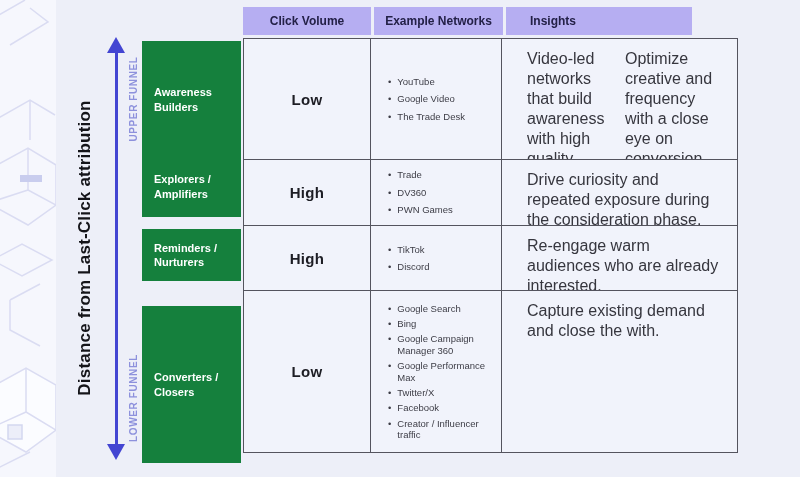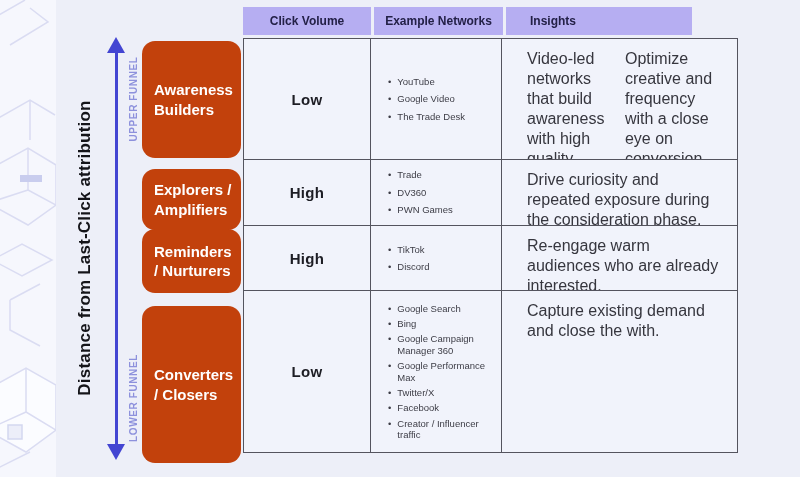--- a/index.html
+++ b/index.html
@@ -39,24 +39,24 @@
     transform:translate(-50%,-50%) rotate(-90deg);
     transform-origin:center;
     white-space:nowrap;
     font-size:10px;font-weight:bold;color:#8d91dc;letter-spacing:.6px;
   }
   .funnel-tag.upper{top:99px;}
   .funnel-tag.lower{top:398px;}
   
   .row-label{
     position:absolute;left:142px;width:99px;
-    background:#c2410c;color:#ffffff;
-    font-size:15px;font-weight:bold;line-height:1.3;
+    background:#15803d;color:#ffffff;
+    font-size:11px;font-weight:bold;line-height:1.3;
     display:flex;align-items:center;
-    box-sizing:border-box;padding-left:12px;padding-right:8px;border-radius:13px;
+    box-sizing:border-box;padding-left:12px;padding-right:8px;
   }
   
   .head-cell{
     position:absolute;top:7px;height:28px;
     background:#b6aef2;color:#232047;
     font-size:12px;font-weight:bold;
     display:flex;align-items:center;justify-content:center;
     box-sizing:border-box;
   }
   .head-cell.left-align{justify-content:flex-start;padding-left:24px;}
@@ -117,22 +117,22 @@
   </div>
 
   <div class="axis-label">Distance from Last-Click attribution</div>
   <div class="arrow-line"></div>
   <div class="arrow-head up"></div>
   <div class="arrow-head down"></div>
   <div class="funnel-tag upper">UPPER FUNNEL</div>
   <div class="funnel-tag lower">LOWER FUNNEL</div>
 
   <div class="row-label" style="top:41px;height:117px;">Awareness Builders</div>
-  <div class="row-label" style="top:169px;height:61px;">Explorers / Amplifiers</div>
-  <div class="row-label" style="top:229px;height:64px;">Reminders / Nurturers</div>
+  <div class="row-label" style="top:156px;height:61px;">Explorers / Amplifiers</div>
+  <div class="row-label" style="top:229px;height:52px;">Reminders / Nurturers</div>
   <div class="row-label" style="top:306px;height:157px;">Converters / Closers</div>
 
   <div class="head-cell" style="left:243px;width:128px;">Click Volume</div>
   <div class="head-cell" style="left:374px;width:129px;text-align:center;">Example Networks</div>
   <div class="head-cell left-align" style="left:506px;width:186px;">Insights</div>
 
   <div class="grid">
 
     <div class="cell volume bR bB">Low</div>
     <div class="cell networks bR bB">

